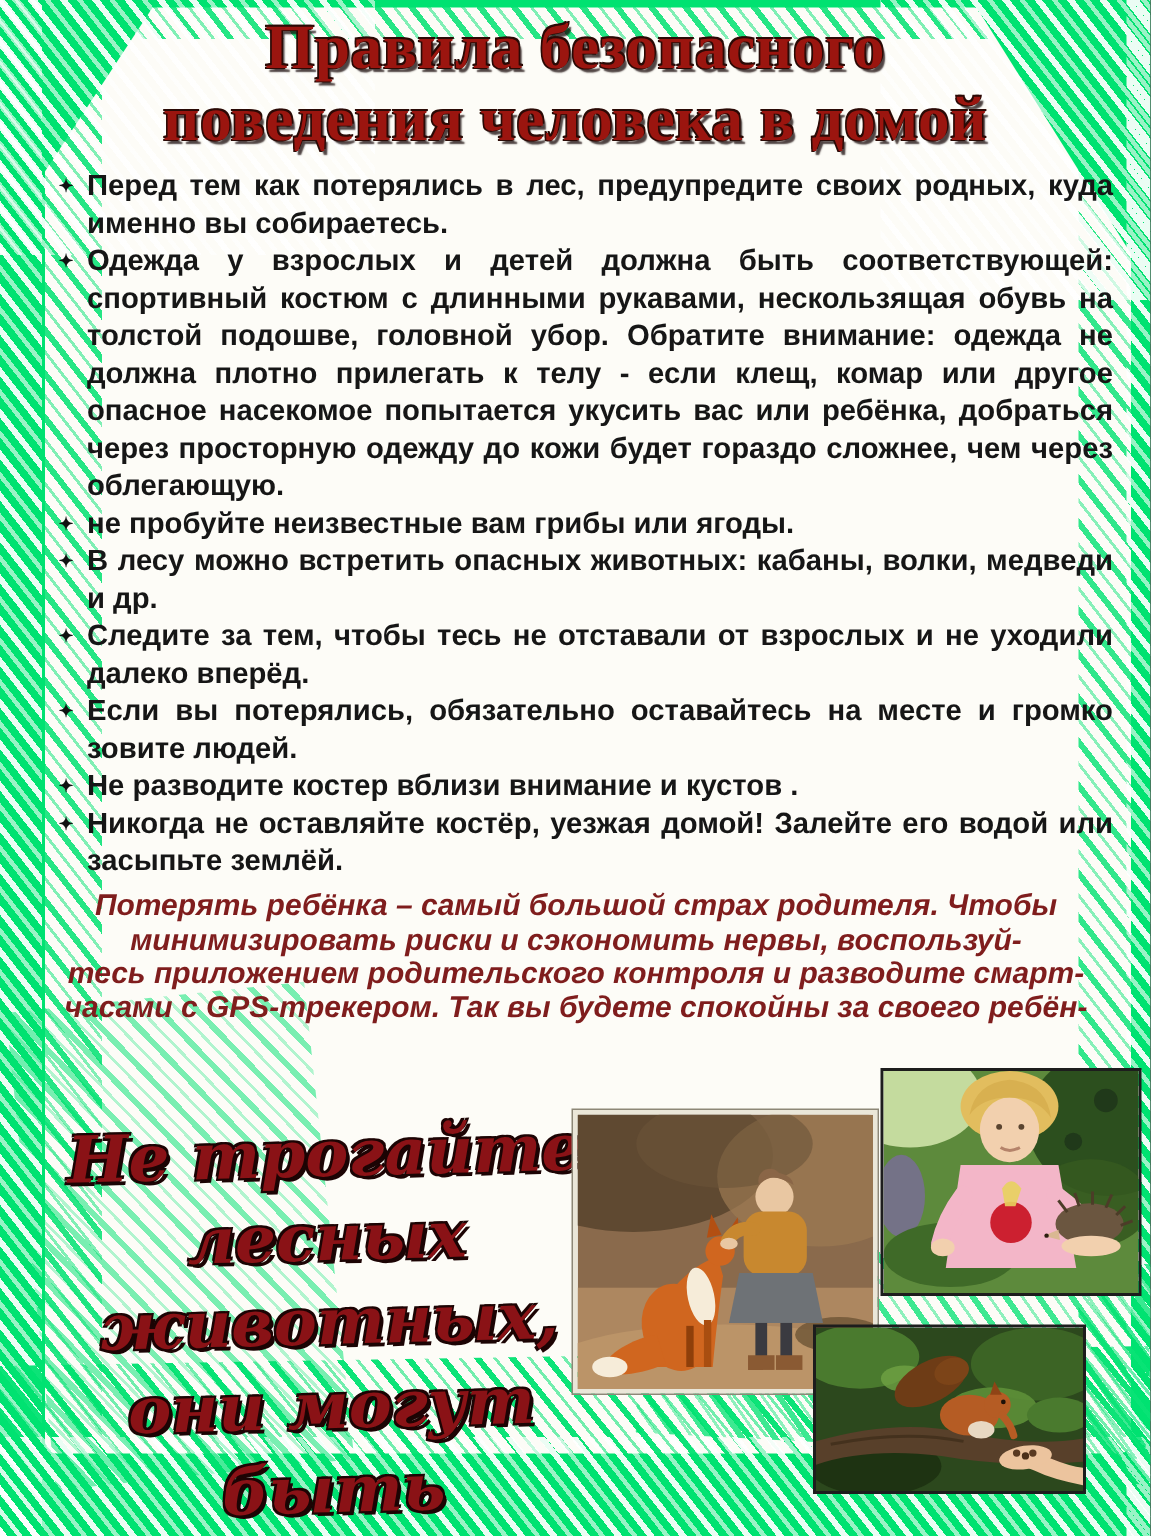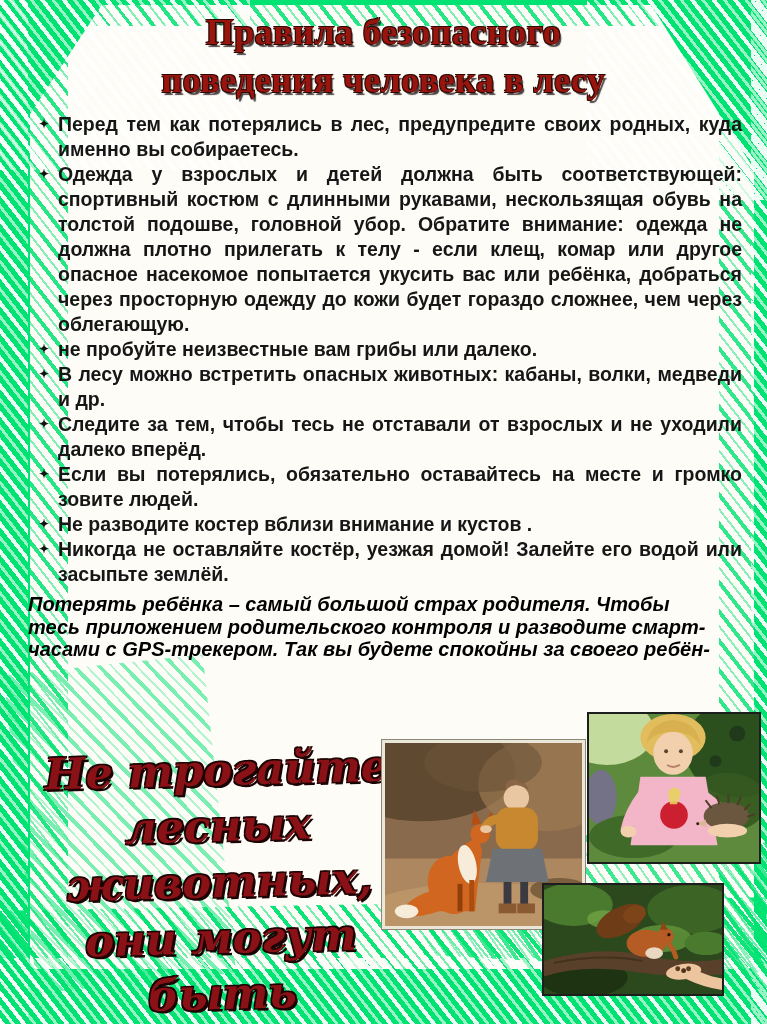--- a/index.html
+++ b/index.html
@@ -40,42 +40,42 @@
   #tex-bottom-green{left:0;bottom:28px;width:767px;height:92px;z-index:2;transform:rotate(-1deg);}
   #tex-bottom-white{left:0;bottom:0;width:767px;height:66px;z-index:2;}
   #tex-br-green{right:0;bottom:60px;width:340px;height:130px;z-index:2;opacity:.8;transform:rotate(3deg);}
   #tex-bl-green{left:20px;bottom:40px;width:200px;height:320px;z-index:2;opacity:.55;transform:rotate(-6deg);}
   
   .title{
     position:absolute;left:0;top:8px;width:100%;
     text-align:center;z-index:4;
     font-family:"Liberation Serif",serif;
     font-weight:bold;
-    font-size:36px;line-height:48px;
+    font-size:42px;line-height:48px;
     color:#9b150f;
     text-shadow:-1px -1px 0 #2b0a06, 1px -1px 0 #2b0a06,
                 -1px 1px 0 #2b0a06, 2px 3px 1px rgba(20,5,5,.75);
     letter-spacing:.5px;
   }
   
   .rules{
     position:absolute;left:30px;top:112px;width:712px;z-index:4;
     color:#161616;font-weight:bold;font-size:19.5px;line-height:25px;
   }
   .rule{display:flex;align-items:flex-start;}
   .bullet{
     flex:0 0 28px;text-align:center;font-size:12px;line-height:25px;
     color:#111;
   }
   .rule-text{flex:1;text-align:justify;text-align-last:left;}
   
   .advice{
     position:absolute;left:28px;top:593px;width:712px;z-index:4;
-    color:#000000;font-weight:bold;font-style:italic;
-    font-size:20px;line-height:22.6px;text-align:left;
+    color:#7f1d1d;font-weight:bold;font-style:italic;
+    font-size:20px;line-height:22.6px;text-align:center;
   }
   
   .warning{
     position:absolute;left:6px;top:742px;width:430px;z-index:4;
     transform:rotate(-1.5deg);
     font-family:"DejaVu Serif",serif;
     font-style:italic;font-weight:bold;
     font-size:43px;line-height:56px;
     color:#8a1216;text-align:center;
     text-shadow:-1.5px -1.5px 0 #1c0404, 1.5px -1.5px 0 #1c0404,
@@ -105,35 +105,35 @@
   <div class="tex tex-green" id="tex-top"></div>
   <div class="tex tex-white" id="tex-corner-tl-white"></div>
   <div class="tex tex-white" id="tex-corner-tr-white"></div>
   <div class="tex tex-green" id="tex-bottom-green"></div>
   <div class="tex tex-white" id="tex-bottom-white"></div>
   <div class="tex tex-green" id="tex-br-green"></div>
   <div class="tex tex-green" id="tex-bl-green"></div>
 
   <div class="title">
     <div>Правила безопасного</div>
-    <div>поведения человека в лесу</div>
+    <div>поведения человека в домой</div>
   </div>
 
   <div class="rules">
     <div class="rule">
       <span class="bullet">✦</span>
       <span class="rule-text">Перед тем как потерялись в лес, предупредите своих родных, куда именно вы собираетесь.</span>
     </div>
     <div class="rule">
       <span class="bullet">✦</span>
       <span class="rule-text">Одежда у взрослых и детей должна быть соответствующей: спортивный костюм с длинными рукавами, нескользящая обувь на толстой подошве, головной убор. Обратите внимание: одежда не должна плотно прилегать к телу - если клещ, комар или другое опасное насекомое попытается укусить вас или ребёнка, добраться через просторную одежду до кожи будет гораздо сложнее, чем через облегающую.</span>
     </div>
     <div class="rule">
       <span class="bullet">✦</span>
-      <span class="rule-text">не пробуйте неизвестные вам грибы или далеко.</span>
+      <span class="rule-text">не пробуйте неизвестные вам грибы или ягоды.</span>
     </div>
     <div class="rule">
       <span class="bullet">✦</span>
       <span class="rule-text">В лесу можно встретить опасных животных: кабаны, волки, медведи и др.</span>
     </div>
     <div class="rule">
       <span class="bullet">✦</span>
       <span class="rule-text">Следите за тем, чтобы тесь не отставали от взрослых и не уходили далеко вперёд.</span>
     </div>
     <div class="rule">
@@ -145,20 +145,21 @@
       <span class="rule-text">Не разводите костер вблизи внимание и кустов .</span>
     </div>
     <div class="rule">
       <span class="bullet">✦</span>
       <span class="rule-text">Никогда не оставляйте костёр, уезжая домой! Залейте его водой или засыпьте землёй.</span>
     </div>
   </div>
 
   <div class="advice">
     <div>Потерять ребёнка – самый большой страх родителя. Чтобы</div>
+    <div>минимизировать риски и сэкономить нервы, воспользуй-</div>
     <div>тесь приложением родительского контроля и разводите смарт-</div>
     <div>часами с GPS-трекером. Так вы будете спокойны за своего ребён-</div>
   </div>
 
   <div class="warning">
     <div>Не трогайте</div>
     <div>лесных животных,</div>
     <div>они могут быть</div>
     <div>заражены бешенством.</div>
   </div>

